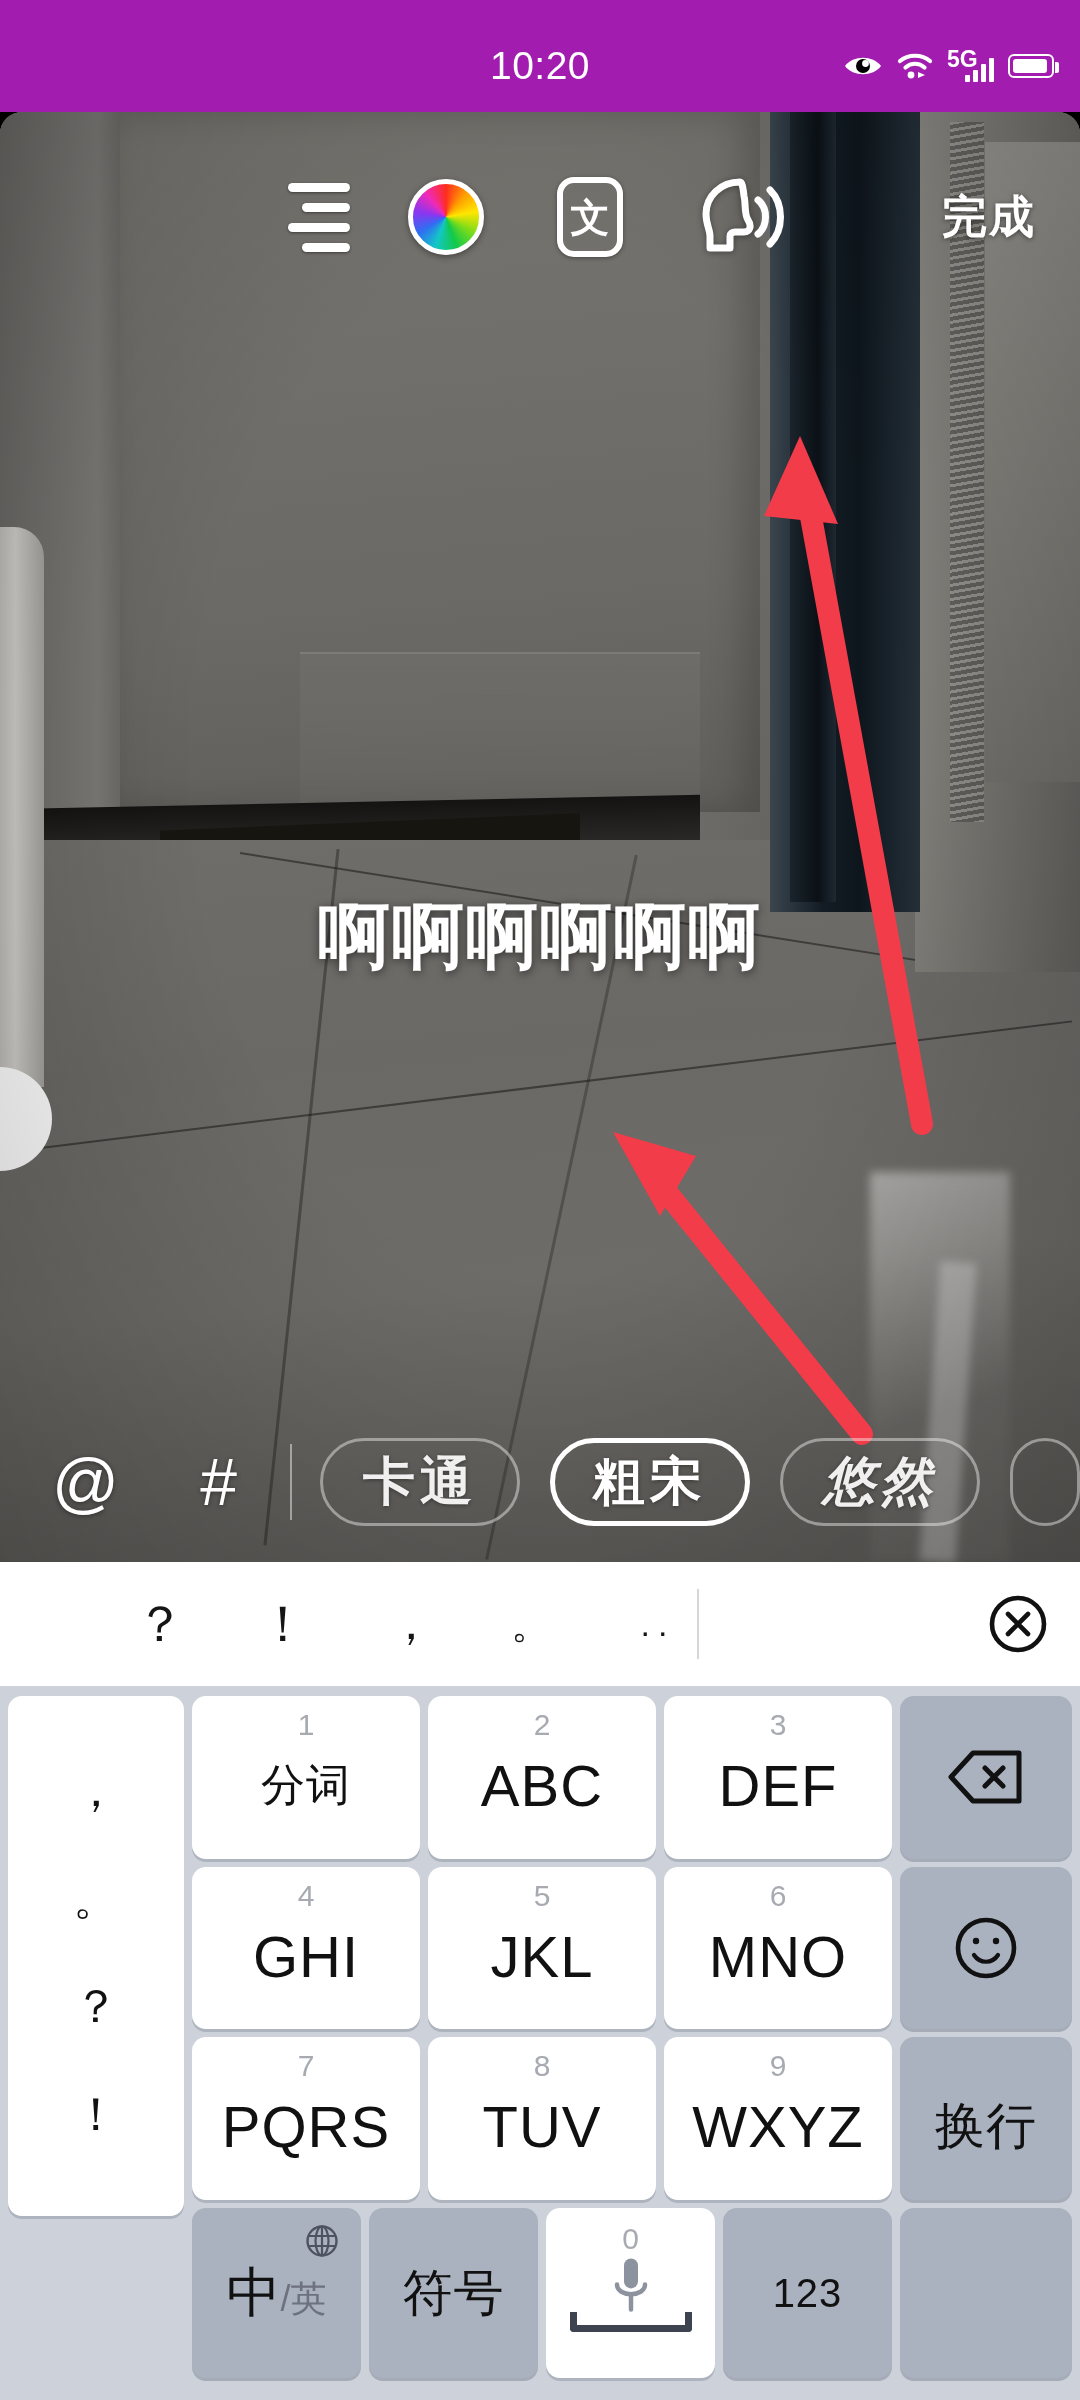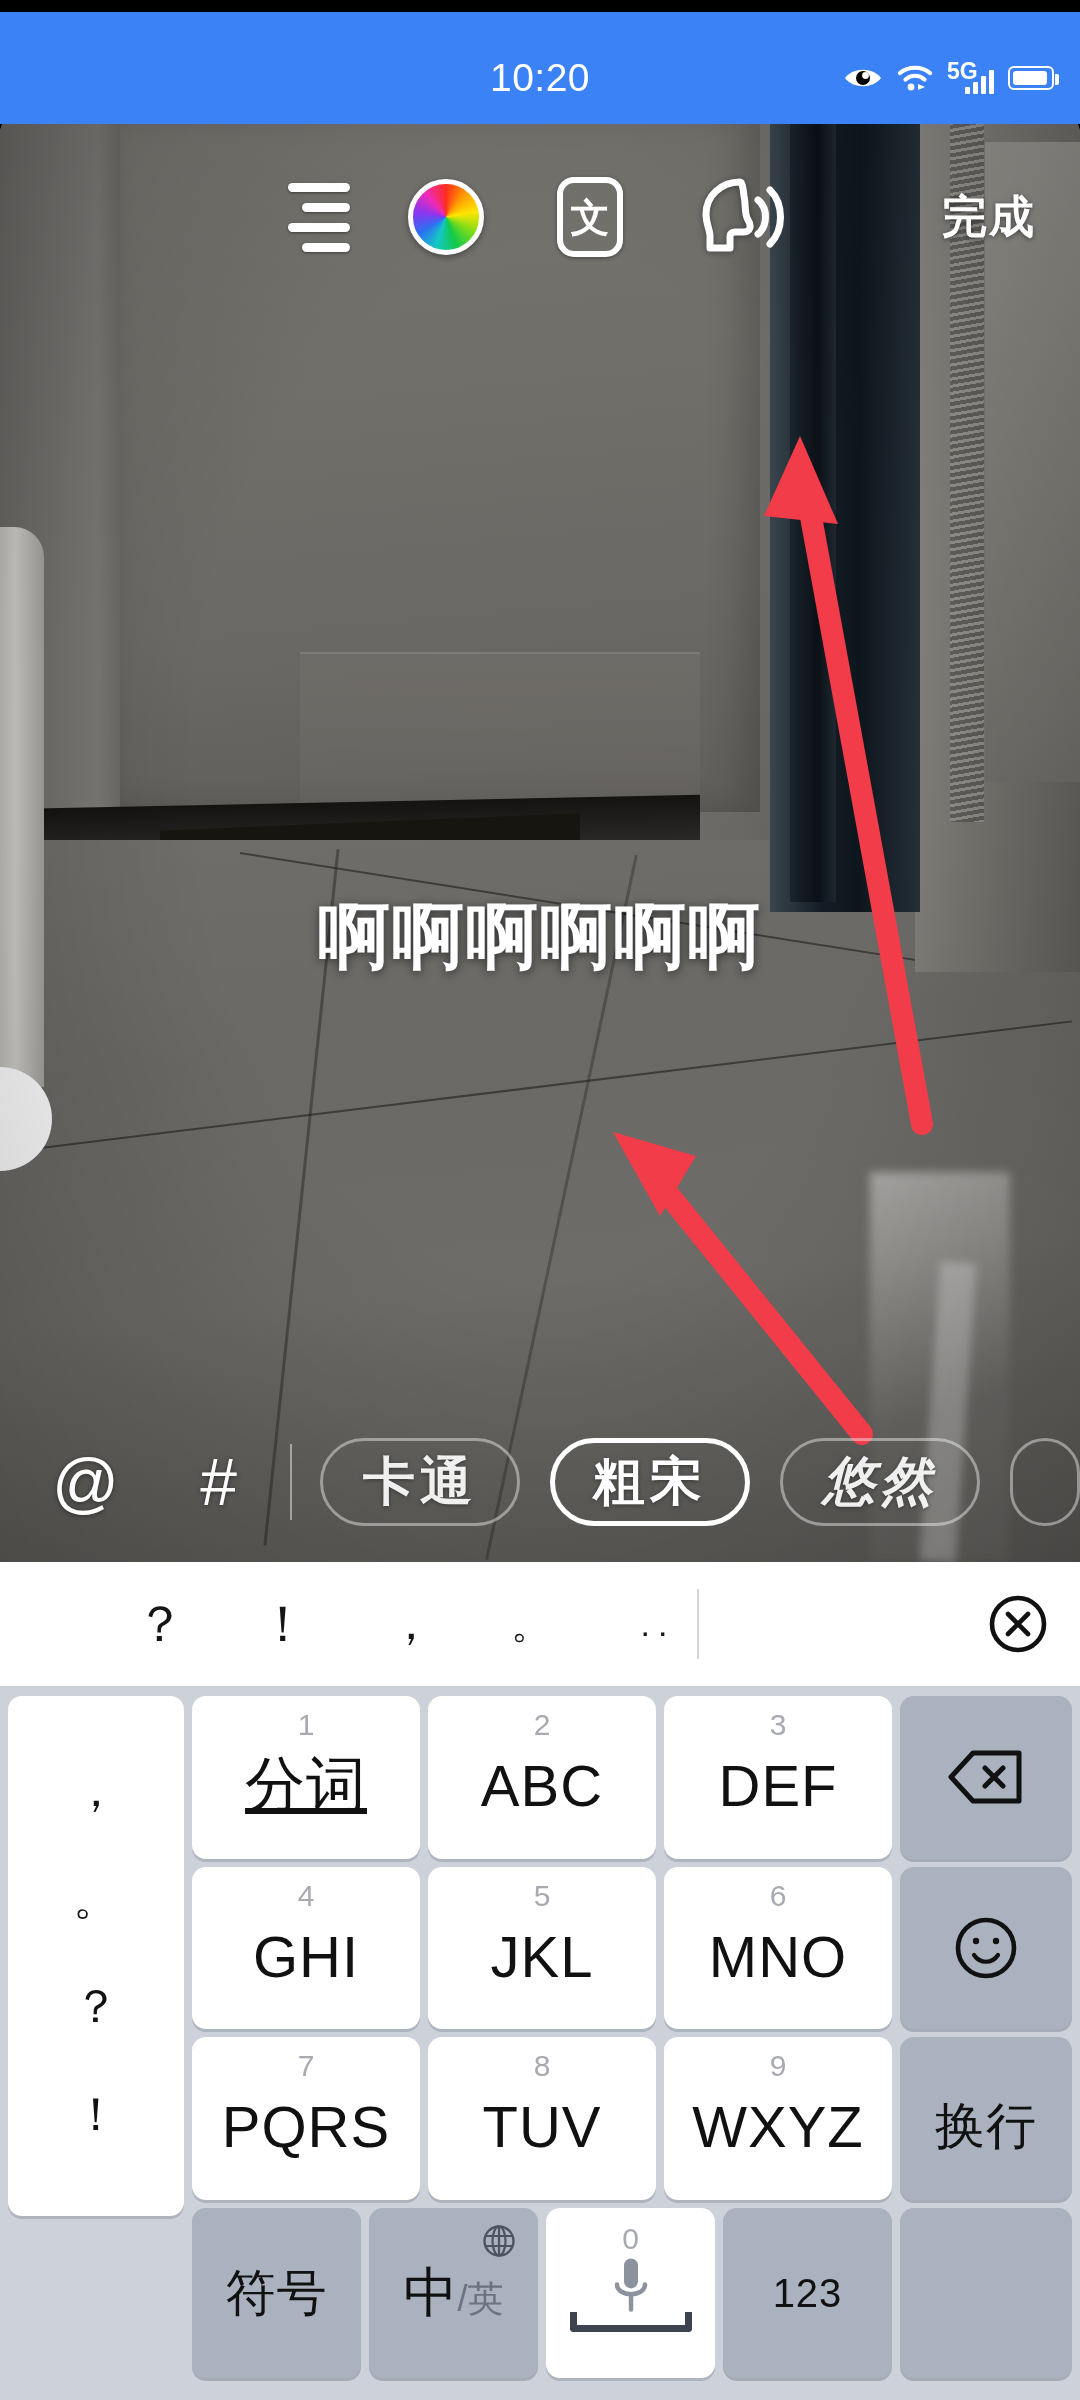--- a/index.html
+++ b/index.html
@@ -7,21 +7,21 @@
     width:1080px; height:2400px; overflow:hidden;
     background:#000;
     font-family:"Liberation Sans","DejaVu Sans",sans-serif;
     -webkit-font-smoothing:antialiased;
   }
   #screen { position:relative; width:1080px; height:2400px; background:#000; }
 
   
   #statusbar{
     position:absolute; left:0; top:0; width:1080px; height:112px;
-    background:#3b82f6; z-index:50;margin-top:12px;
+    background:#a21caf; z-index:50;
   }
   #status-time{
     position:absolute; left:0; right:0; top:44px;
     text-align:center; color:#fff; font-size:39px; font-weight:500;
     letter-spacing:.5px;
   }
   #status-icons{
     position:absolute; right:26px; top:46px;
     display:flex; align-items:center; gap:14px; height:40px;
   }
@@ -204,21 +204,21 @@
   .krow{ display:flex; flex:1; gap:8px; margin-bottom:8px; }
   .key{
     flex:1; border-radius:14px; background:#fff; position:relative;
     display:flex; align-items:center; justify-content:center;
     box-shadow:0 3px 0 rgba(150,156,168,.55);
     color:#111;
   }
   .key .num{ position:absolute; top:12px; left:0; right:0; text-align:center;
              font-size:30px; color:#a7aab1; font-weight:400; }
   .key .main{ font-size:58px; font-weight:400; margin-top:16px; letter-spacing:1px; }
-  .key .main.cn{ font-size:60px;text-decoration:underline; }
+  .key .main.cn{ font-size:44px; }
   .key.grey{ background:#aab1bf; box-shadow:0 3px 0 rgba(140,147,160,.6); }
   .key.fn{ flex:0 0 172px; }
   #key-enter{ font-size:50px; }
   .key.bottom .main{ margin-top:0; font-size:50px; }
   #brow{ flex:0 0 170px; }
   #key-zhongying{ position:relative; }
   #key-zhongying .zy{ font-size:54px; }
   #key-zhongying .zy small{ font-size:36px; color:#6d7280; }
   #globe{ position:absolute; right:22px; top:16px; }
   #key-space .sp-zero{ position:absolute; top:14px; left:0; right:0;
@@ -435,32 +435,32 @@
         <div class="key">
           <span class="num">9</span>
           <span class="main">WXYZ</span>
         </div>
         <div class="key grey fn">
           <span class="main" id="key-enter">换行</span>
         </div>
       </div>
 
       <div class="krow" id="brow">
-        <div class="key grey bottom">
-          <span class="main">符号</span>
-        </div>
         <div class="key grey bottom" id="key-zhongying">
           <span class="zy"><span>中</span><small>/英</small></span>
           <span id="globe">
             <svg width="34" height="34" viewBox="0 0 34 34">
               <circle cx="17" cy="17" r="14.5" fill="none" stroke="#4e545f" stroke-width="2.4"></circle>
               <ellipse cx="17" cy="17" rx="6.5" ry="14.5" fill="none" stroke="#4e545f" stroke-width="2.2"></ellipse>
               <path d="M3 12 H31 M3 22 H31 M17 2.5 V31.5" stroke="#4e545f" stroke-width="2.2"></path>
             </svg>
           </span>
+        </div>
+        <div class="key grey bottom">
+          <span class="main">符号</span>
         </div>
         <div class="key" id="key-space">
           <span class="sp-zero">0</span>
           <span class="sp-mic">
             <svg width="44" height="66" viewBox="0 0 44 66">
               <rect x="15" y="6" width="14" height="30" rx="7" fill="#8d939e"></rect>
               <path d="M8 32 C8 45 36 45 36 32" stroke="#8d939e" stroke-width="4.5" fill="none" stroke-linecap="round"></path>
               <path d="M22 44 V57" stroke="#8d939e" stroke-width="4.5" stroke-linecap="round"></path>
             </svg>
           </span>

